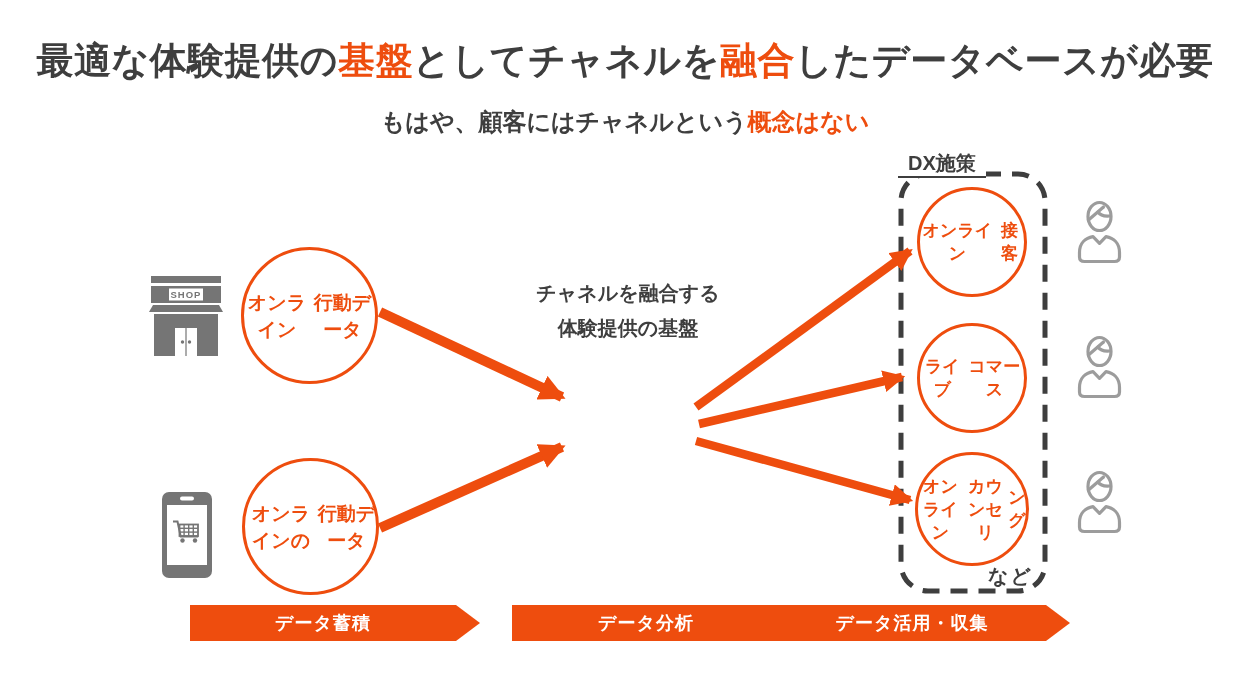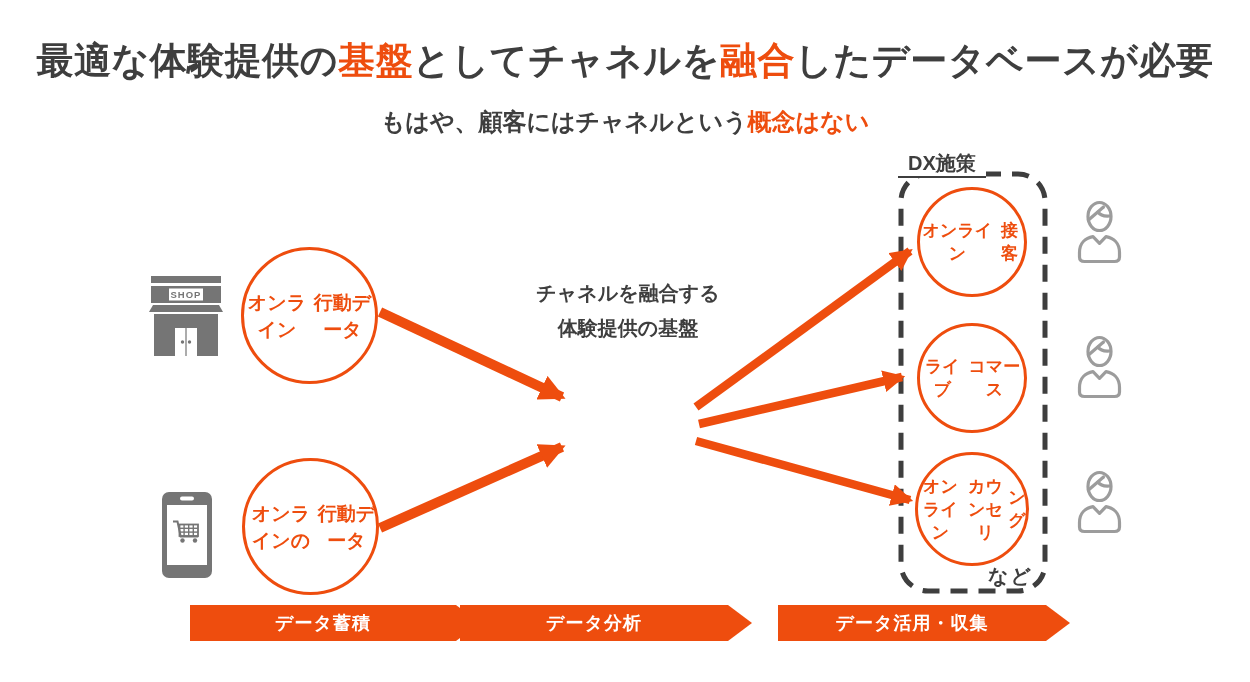--- a/index.html
+++ b/index.html
@@ -41,21 +41,21 @@
          font-size:20px;font-weight:bold;color:var(--dark-text);}
   .dx-label span{background:#fff;padding:0 10px 2px 10px;border-bottom:2.5px solid var(--dark-text);}
   .etc-label{position:absolute;left:988px;top:563px;font-size:20px;font-weight:bold;
          color:var(--dark-text);letter-spacing:2px;}
 
   .step{position:absolute;top:605px;height:36px;background:var(--accent);color:#ffffff;
         font-weight:bold;font-size:18px;display:flex;align-items:center;justify-content:center;
         padding-right:24px;letter-spacing:1px;
         clip-path:polygon(0 0, calc(100% - 24px) 0, 100% 50%, calc(100% - 24px) 100%, 0 100%);}
   .step1{left:190px;width:290px;}
-  .step2{left:460px;width:292px;}
+  .step2{left:512px;width:292px;}
   .step3{left:778px;width:292px;}
 
   .person{position:absolute;left:1072px;width:56px;height:67px;}
 </style>
 </head>
 <body>
 
 <div class="slide">
 
   <div class="title">

